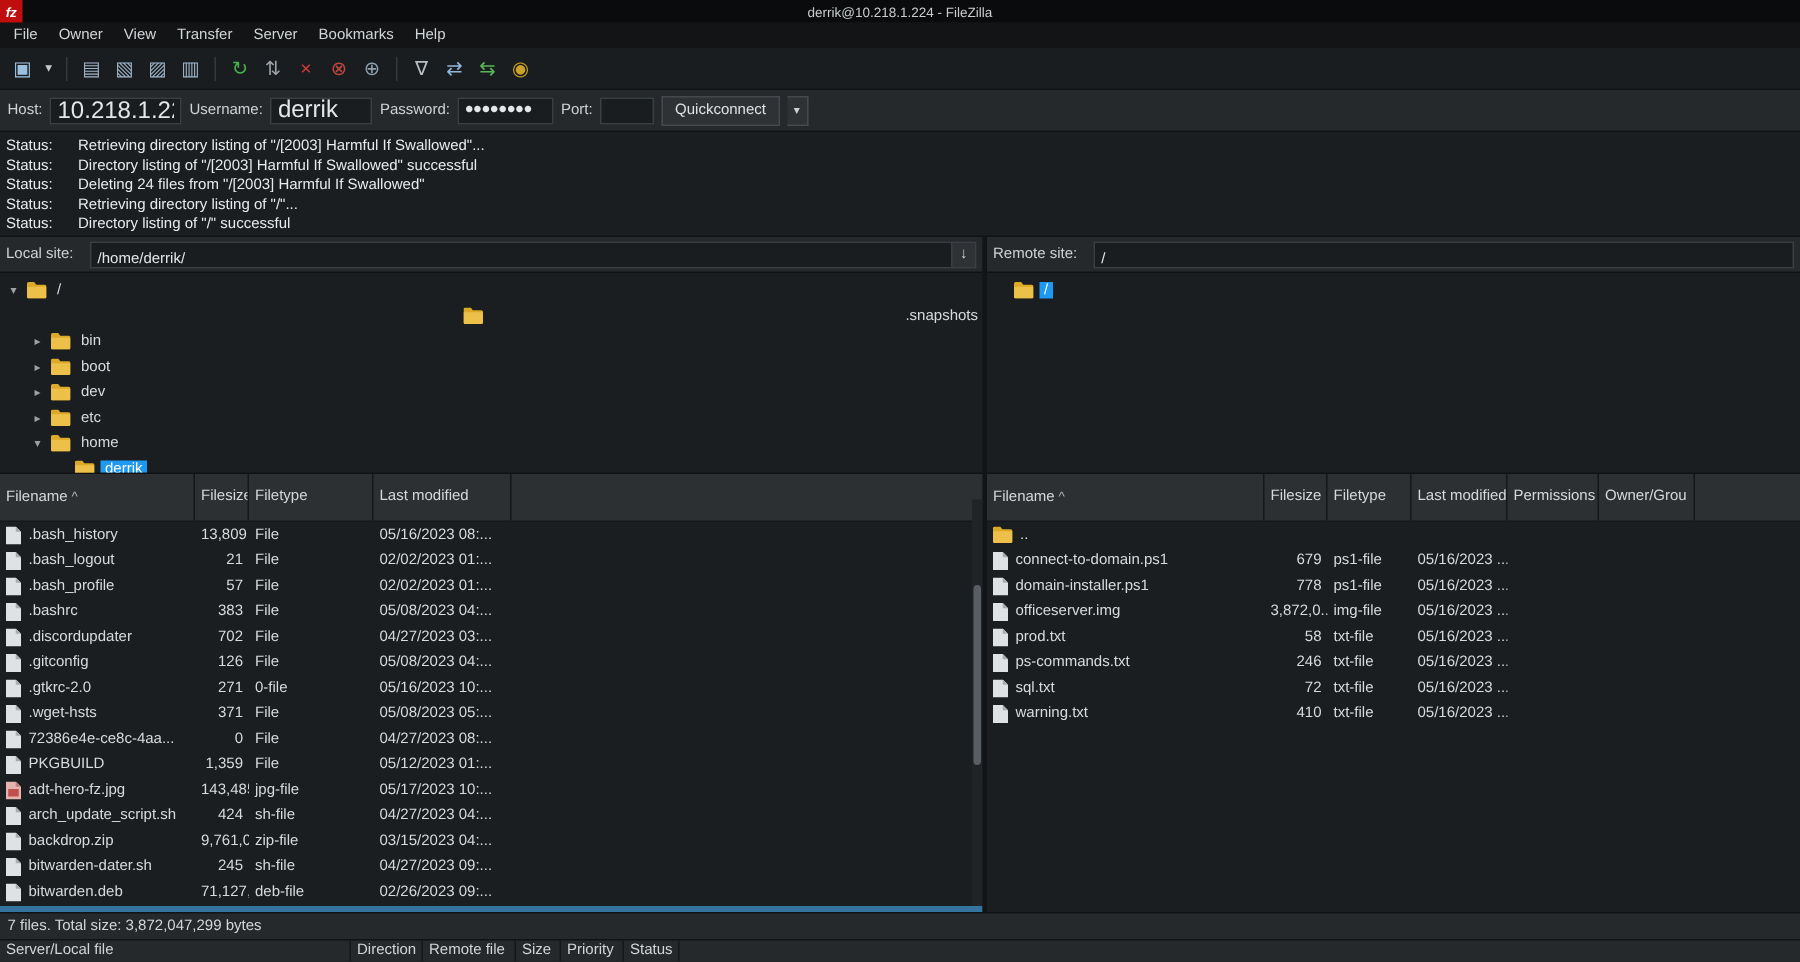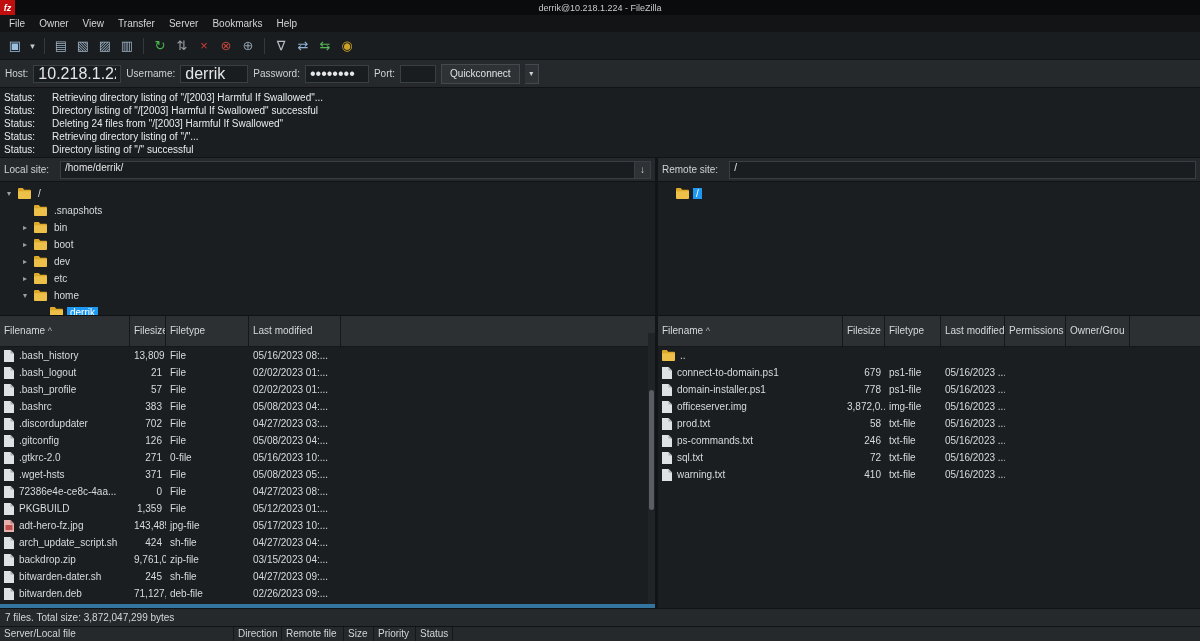--- a/index.html
+++ b/index.html
@@ -38,21 +38,21 @@
   .log-type{width:52px;padding-left:4px;color:#e8eaec;flex:0 0 52px}
   .log-msg{color:#e8eaec;white-space:nowrap}
 
   
   .panes{flex:0 0 450px;display:flex;height:450px}
   .pane{display:flex;flex-direction:column;background:#1b1e20;overflow:hidden}
   .pane.local{flex:0 0 655px;width:655px}
   .splitter-v{flex:0 0 3px;background:#121416}
   .pane.remote{flex:1}
   .sitebar{flex:0 0 24px;background:#26292c;display:flex;align-items:center;gap:11px;padding:0 4px;border-bottom:1px solid #101214}
-  .site-input{flex:1;height:18px;background:#1a1d1f;border:1px solid #3a3f43;display:flex;align-items:flex-start;padding-left:4px;color:#e4e6e8;overflow:hidden}
+  .site-input{flex:1;height:18px;background:#1a1d1f;border:1px solid #3a3f43;display:flex;align-items:flex-end;padding-left:4px;color:#e4e6e8;overflow:hidden}
   .combo-btn{margin-left:auto;width:16px;height:16px;background:#2e3235;border-left:1px solid #3a3f43;display:flex;align-items:center;justify-content:center;color:#cfd2d4;font-size:10px}
   .combo-btn::after{content:"↓"}
 
   .tree{flex:0 0 134px;overflow:hidden;padding-top:3px;border-bottom:1px solid #101214}
   .tree-row{display:flex;align-items:center;height:17px;gap:4px}
   .expander{width:10px;text-align:center;color:#9aa0a4;font-size:8px;flex:0 0 10px}
   .tree-ico{display:flex;align-items:center}
   .tree-label{padding:0 3px;white-space:nowrap}
   .tree-label.sel{background:#1d99f3;color:#fff}
 
@@ -181,21 +181,21 @@
           <div class="tree-row" style="padding-left: 4px;">
             <span class="expander">▾</span>
             <span class="tree-ico">
               <svg width="13" height="11" viewBox="0 0 13 11">
                 <path d="M0 1.2C0 .5.5 0 1.2 0h3.6l1.4 1.8h5.6c.7 0 1.2.5 1.2 1.2v6.8c0 .7-.5 1.2-1.2 1.2H1.2C.5 11 0 10.5 0 9.8z" fill="#dca928"></path>
                 <path d="M0 3.2h13v6.6c0 .7-.5 1.2-1.2 1.2H1.2C.5 11 0 10.5 0 9.8z" fill="#edc04a"></path>
               </svg>
             </span>
             <span class="tree-label">/</span>
           </div>
-          <div class="tree-row" style="padding-left: 20px;">
+          <div class="tree-row" style="padding-left: 20px; justify-content: space-between;">
             <span class="expander"></span>
             <span class="tree-ico">
               <svg width="13" height="11" viewBox="0 0 13 11">
                 <path d="M0 1.2C0 .5.5 0 1.2 0h3.6l1.4 1.8h5.6c.7 0 1.2.5 1.2 1.2v6.8c0 .7-.5 1.2-1.2 1.2H1.2C.5 11 0 10.5 0 9.8z" fill="#dca928"></path>
                 <path d="M0 3.2h13v6.6c0 .7-.5 1.2-1.2 1.2H1.2C.5 11 0 10.5 0 9.8z" fill="#edc04a"></path>
               </svg>
             </span>
             <span class="tree-label">.snapshots</span>
           </div>
           <div class="tree-row" style="padding-left: 20px;">

